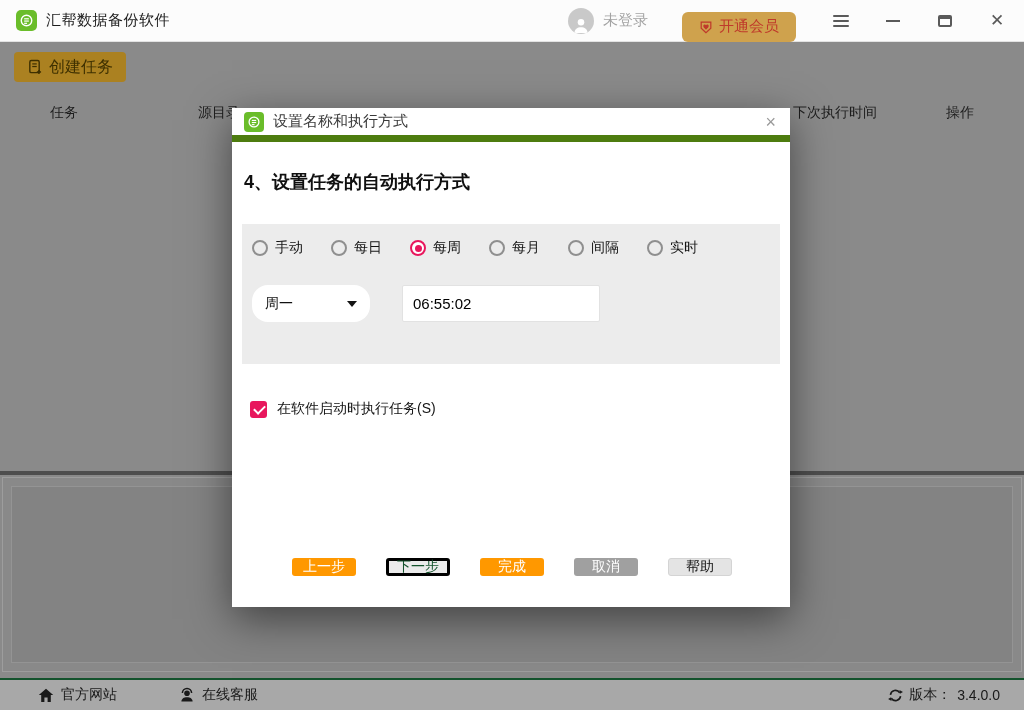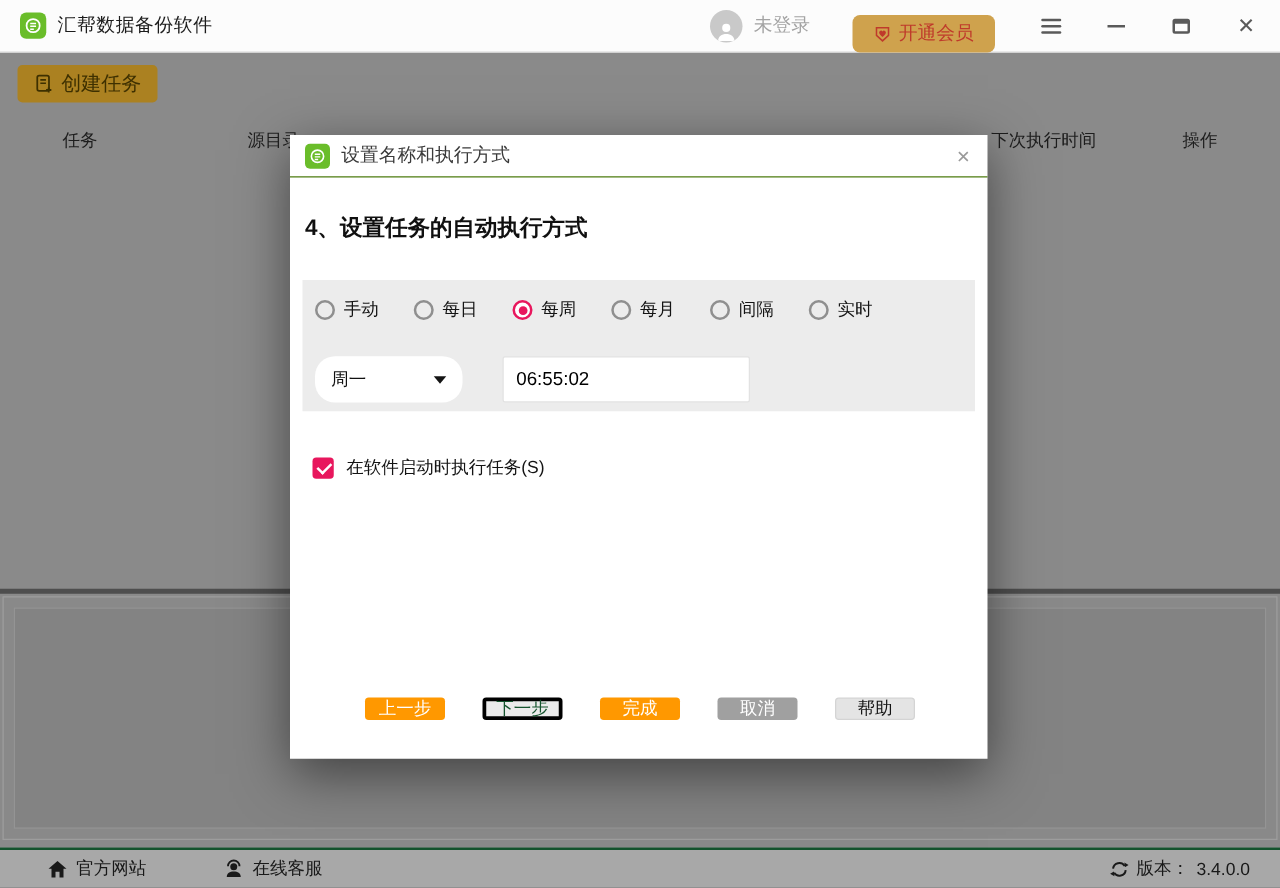--- a/index.html
+++ b/index.html
@@ -36,26 +36,26 @@
 
   
   .statusbar { position:absolute; left:0; right:0; bottom:0; height:32px; background:#a8a8a8; border-top:2px solid #14532d;
                display:flex; align-items:center; padding:0 24px 0 38px; font-size:14px; color:#191919; z-index:1; }
   .sb-item { display:flex; align-items:center; gap:7px; margin-right:62px; cursor:pointer; }
   .sb-right { margin-left:auto; display:flex; align-items:center; gap:6px; }
 
   
   .modal { position:absolute; left:232px; top:108px; width:558px; height:499px; background:#fff;
            box-shadow:0 12px 40px rgba(0,0,0,.5); z-index:10; }
-  .modal-header { height:34px; display:flex; align-items:center; padding:0 14px 0 12px; border-bottom:1px solid #4d7c0f; }
+  .modal-header { height:34px; display:flex; align-items:center; padding:0 14px 0 12px; border-bottom:7px solid #4d7c0f; }
   .modal-icon { width:20px; height:20px; border-radius:4px; background:#6abd2a; display:flex; align-items:center; justify-content:center; flex:none; }
   .modal-title { margin-left:9px; font-size:15px; color:#3a3a3a; }
   .modal-close { margin-left:auto; background:none; border:none; font-size:18px; color:#9a9a9a; cursor:pointer; line-height:1; }
   .step-heading { margin:28px 0 0 12px; font-size:18px; font-weight:bold; color:#101010; }
-  .sched-panel { margin:30px 10px 0; height:105px; background:#ececec; position:relative; }
+  .sched-panel { margin:30px 10px 0; height:140px; background:#ececec; position:relative; }
   .mode-row { display:flex; align-items:center; gap:28px; padding:15px 0 0 10px; }
   .mode { display:flex; align-items:center; gap:7px; cursor:pointer; }
   .radio { width:16px; height:16px; border-radius:50%; border:2px solid #8f8f8f; background:transparent; flex:none; }
   .mode.selected .radio { border-color:#e8175d; background:#fff; position:relative; }
   .mode.selected .radio::after { content:""; position:absolute; inset:2.5px; background:#e8175d; border-radius:50%; }
   .mode-label { font-size:14px; color:#141414; }
   .row2 { position:absolute; left:10px; top:61px; display:flex; align-items:center; }
   .weekday { width:118px; height:37px; background:#fff; border-radius:16px; display:flex; align-items:center;
              padding:0 13px; font-size:14px; color:#111; cursor:pointer; }
   .caret { margin-left:auto; width:0; height:0; border-left:5px solid transparent; border-right:5px solid transparent; border-top:6px solid #141414; }

